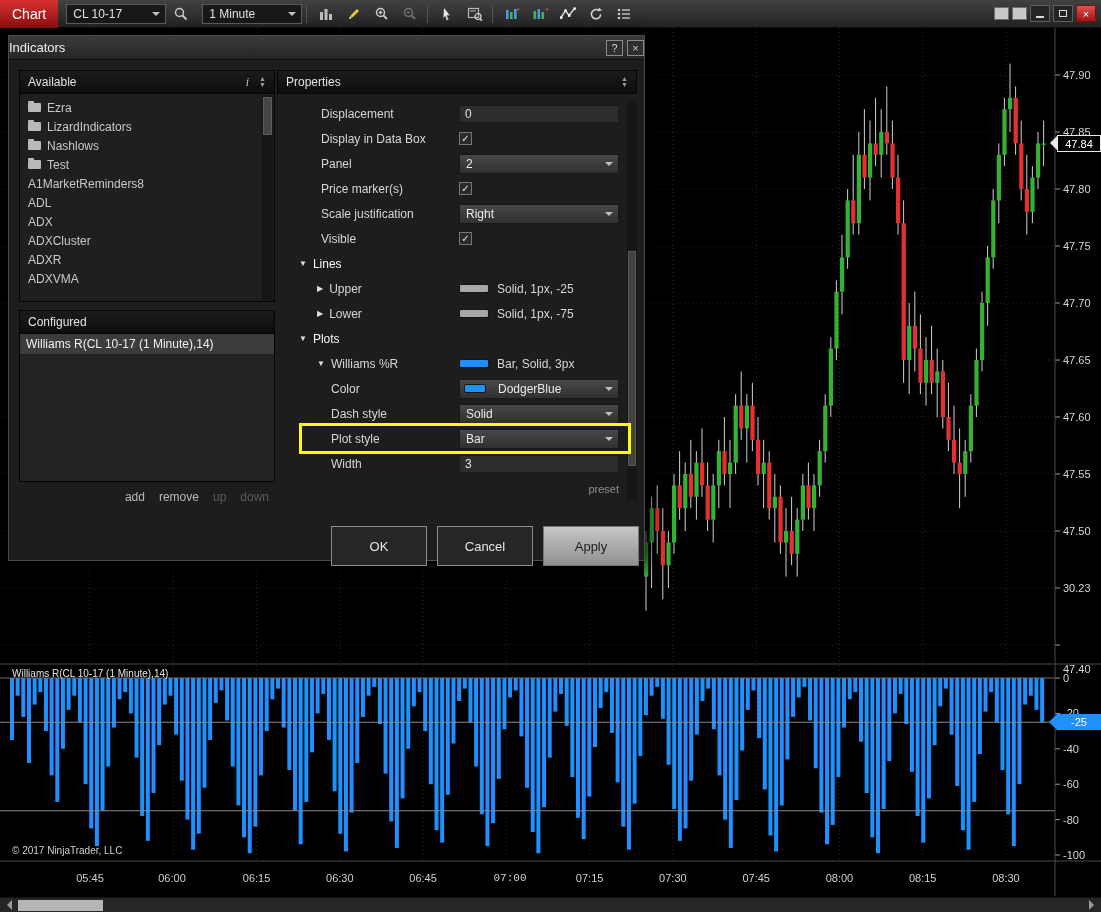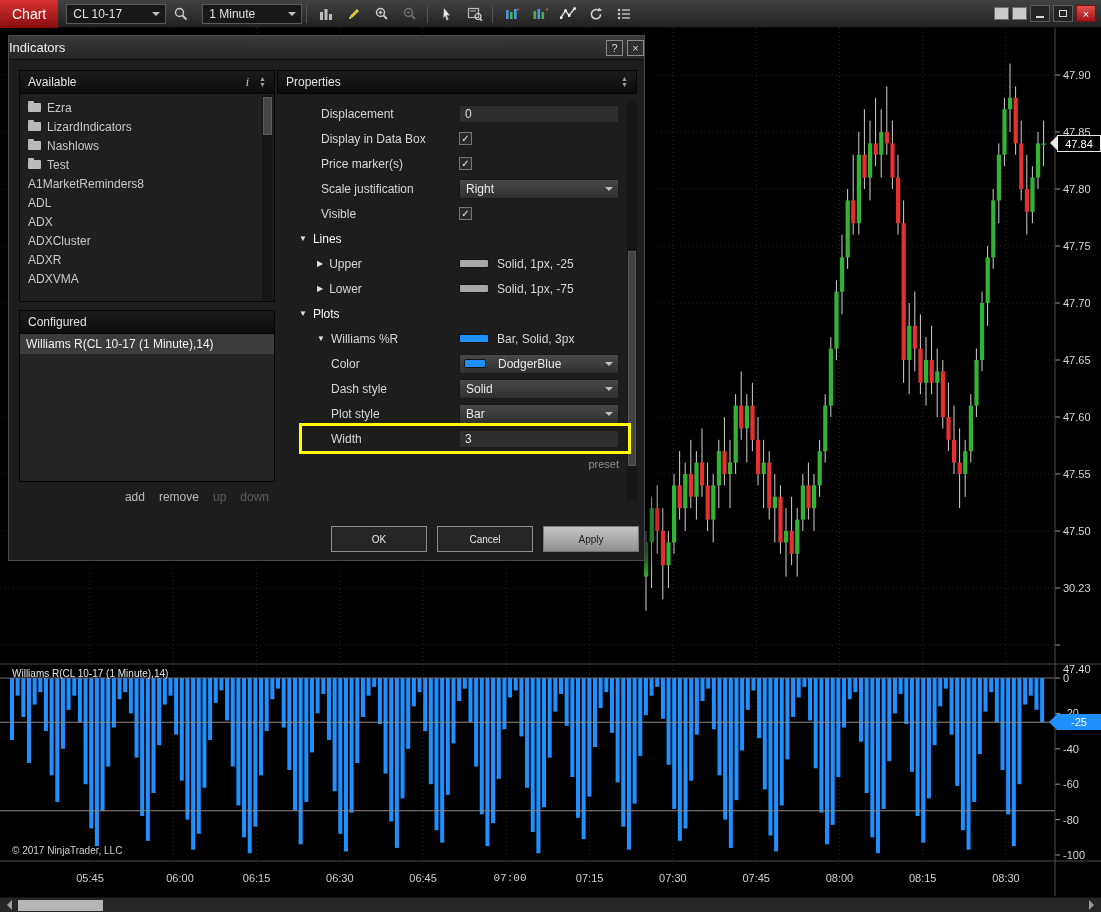--- a/index.html
+++ b/index.html
@@ -79,21 +79,21 @@
 .swatch{width:30px;height:9px;border-radius:2px;margin-right:8px;border:1px solid #141414;flex:0 0 30px}
 .swatch.sm{width:22px;flex:0 0 22px;margin-left:4px;margin-right:6px}
 .swatch.gray{background:#a8a8a8}
 .swatch.blue{background:#1e90ff}
 .sw-val{display:flex;align-items:center;color:#d6d6d6;font-size:12px}
 #preset-row{justify-content:flex-end;padding-right:18px;color:#8f8f8f;font-size:11px}
 #highlight-box{position:absolute;left:22px;top:322px;width:332px;height:31px;border:3px solid #ffff00;pointer-events:none;z-index:3}
 #prop-scroll{position:absolute;right:0;top:31px;width:10px;height:400px;background:#161616}
 #prop-thumb{position:absolute;left:1px;top:150px;width:8px;height:215px;background:#424242;border:1px solid #585858}
 #dlg-buttons{position:absolute;left:322px;top:490px;display:flex;gap:10px}
-.dlg-btn{width:96px;height:26px;background:#262626;border:1px solid #8c8c8c;color:#e6e6e6;font-size:10px;display:flex;align-items:center;justify-content:center}
+.dlg-btn{width:96px;height:40px;background:#262626;border:1px solid #8c8c8c;color:#e6e6e6;font-size:13px;display:flex;align-items:center;justify-content:center}
 .dlg-btn.apply{background:linear-gradient(#c6c6c6,#909090);color:#1d1d1d;border-color:#767676}
 </style>
 </head>
 <body>
 
 <div id="app">
 
   <div id="toolbar">
     <div id="chart-tab">Chart</div>
     <div class="tb-dd">
@@ -599,21 +599,21 @@
   <div id="price-marker">
       <span>47.84</span>
     </div>
   <div id="wpr-marker">
       <span>-25</span>
     </div>
   <div id="panel-label">Williams R(CL 10-17 (1 Minute),14)</div>
   <div id="copyright">© 2017 NinjaTrader, LLC</div>
   <div id="time-axis">
       <div class="time-label" style="left: 90px;">05:45</div>
-      <div class="time-label" style="left: 180px; text-align: center;">06:00</div>
+      <div class="time-label" style="left: 172px; text-align: center;">06:00</div>
       <div class="time-label" style="left: 256.54px;">06:15</div>
       <div class="time-label" style="left: 339.81px;">06:30</div>
       <div class="time-label" style="left: 423.08px;">06:45</div>
       <div class="time-label" style="left: 510px; font-family: Liberation Mono, monospace;">07:00</div>
       <div class="time-label" style="left: 589.62px;">07:15</div>
       <div class="time-label" style="left: 672.89px;">07:30</div>
       <div class="time-label" style="left: 756.16px;">07:45</div>
       <div class="time-label" style="left: 839.43px;">08:00</div>
       <div class="time-label" style="left: 922.7px;">08:15</div>
       <div class="time-label" style="left: 1005.97px;">08:30</div>
@@ -709,20 +709,27 @@
           </span>
       </div>
       <div id="prop-rows">
         <div class="prow">
           <div class="plabel lvl1">Displacement</div>
           <input class="pinput" value="0" style="">
         </div>
         <div class="prow">
           <div class="plabel lvl1">Display in Data Box</div>
           <span class="checkbox checked"></span>
+        </div>
+        <div class="prow">
+          <div class="plabel lvl1">Panel</div>
+          <div class="dropdown">
+            <span class="dd-text">2</span>
+            <span class="dd-caret"></span>
+          </div>
         </div>
         <div class="prow">
           <div class="plabel lvl1">Price marker(s)</div>
           <span class="checkbox checked"></span>
         </div>
         <div class="prow">
           <div class="plabel lvl1">Scale justification</div>
           <div class="dropdown">
             <span class="dd-text">Right</span>
             <span class="dd-caret"></span>

